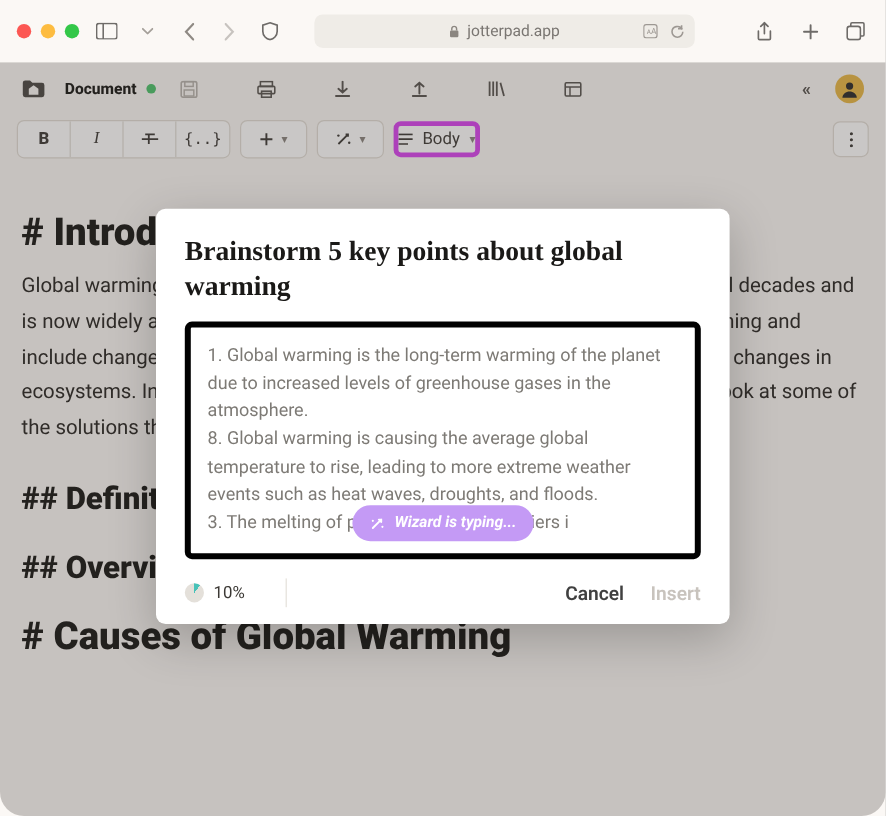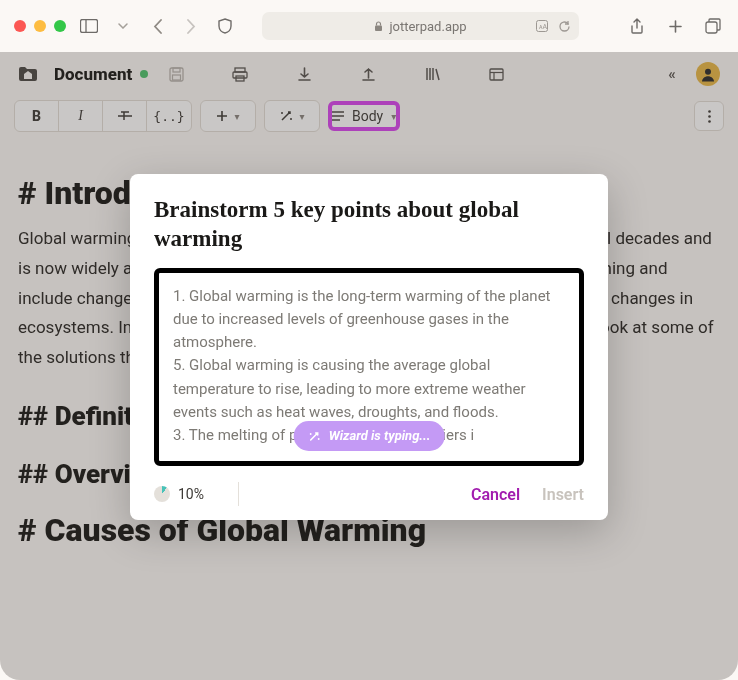--- a/index.html
+++ b/index.html
@@ -40,21 +40,21 @@
   .right-icons { display:flex; gap:16px; margin-left:auto; }
 
   
   .app-toolbar {
     height:44px;
     display:flex; align-items:center;
     padding:0 18px;
     gap:16px;
   }
   .folder-icon { color:#4d4a46; font-size:16px; }
-  .doc-title { font-weight:800; font-size:17px; color:#1a1917; display:flex; align-items:center; gap:8px;}
+  .doc-title { font-weight:800; font-size:13px; color:#1a1917; display:flex; align-items:center; gap:8px;}
   .dot-green { width:8px; height:8px; border-radius:50%; background:#4ec26c; }
   .tb-icon { color:#5b5753; width:24px; display:flex; justify-content:center; font-size:15px;}
   .tb-icon.dim { color:#b8b3ad; }
   .app-toolbar-right { margin-left:auto; display:flex; align-items:center; gap:12px;}
   .avatar { width:24px; height:24px; border-radius:50%; background:#e8b847; display:flex; align-items:center; justify-content:center; overflow:hidden;}
   .avatar svg { width:18px; height:18px; }
 
   
   .format-toolbar {
     height:40px;
@@ -121,21 +121,21 @@
     margin-top:16px;
     gap:30px;
   }
   .usage { display:flex; align-items:center; gap:8px; color:#3c3935; font-size:14px;}
   .pie {
     width:16px; height:16px; border-radius:50%;
     background:conic-gradient(#48c2b8 0 36deg, #e4e0da 36deg 360deg);
   }
   .divider { width:1px; height:24px; background:#e4e0da; margin-left:4px;}
   .modal-actions { margin-left:auto; display:flex; gap:22px; font-size:16px; font-weight:600;}
-  .btn-cancel { color:#a21caf; }
+  .btn-cancel { color:#404040; }
   .btn-insert { color:#c8c3bd; }
 
   svg { display:block; }
 </style>
 </head>
 <body>
 
 <div class="chrome">
   <div class="traffic">
     <div class="light red"></div>
@@ -330,21 +330,21 @@
   <h2>## Overview of global warming</h2>
   <h1># Causes of Global Warming</h1>
 </div>
 
 <div class="overlay"></div>
 
 <div class="modal">
   <div class="modal-title">Brainstorm 5 key points about global warming</div>
   <div class="modal-body">
     <p>1. Global warming is the long-term warming of the planet due to increased levels of greenhouse gases in the atmosphere.</p>
-    <p>5. Global warming is causing the average global temperature to rise, leading to more extreme weather events such as heat waves, droughts, and floods.</p>
+    <p>8. Global warming is causing the average global temperature to rise, leading to more extreme weather events such as heat waves, droughts, and floods.</p>
     <p>3. The melting of polar ice caps and glaciers i</p>
     <div class="typing-badge">
       <svg width="13" height="13" viewBox="0 0 13 13">
           <path d="M3 10L10 3M8 3h2v2" stroke="#fff" stroke-width="1.6" fill="none" stroke-linecap="round"></path>
           <circle cx="3" cy="4" r="0.9" fill="#fff"></circle>
           <circle cx="11" cy="9" r="0.9" fill="#fff"></circle>
         </svg>
       <span>Wizard is typing...</span>
     </div>
   </div>

